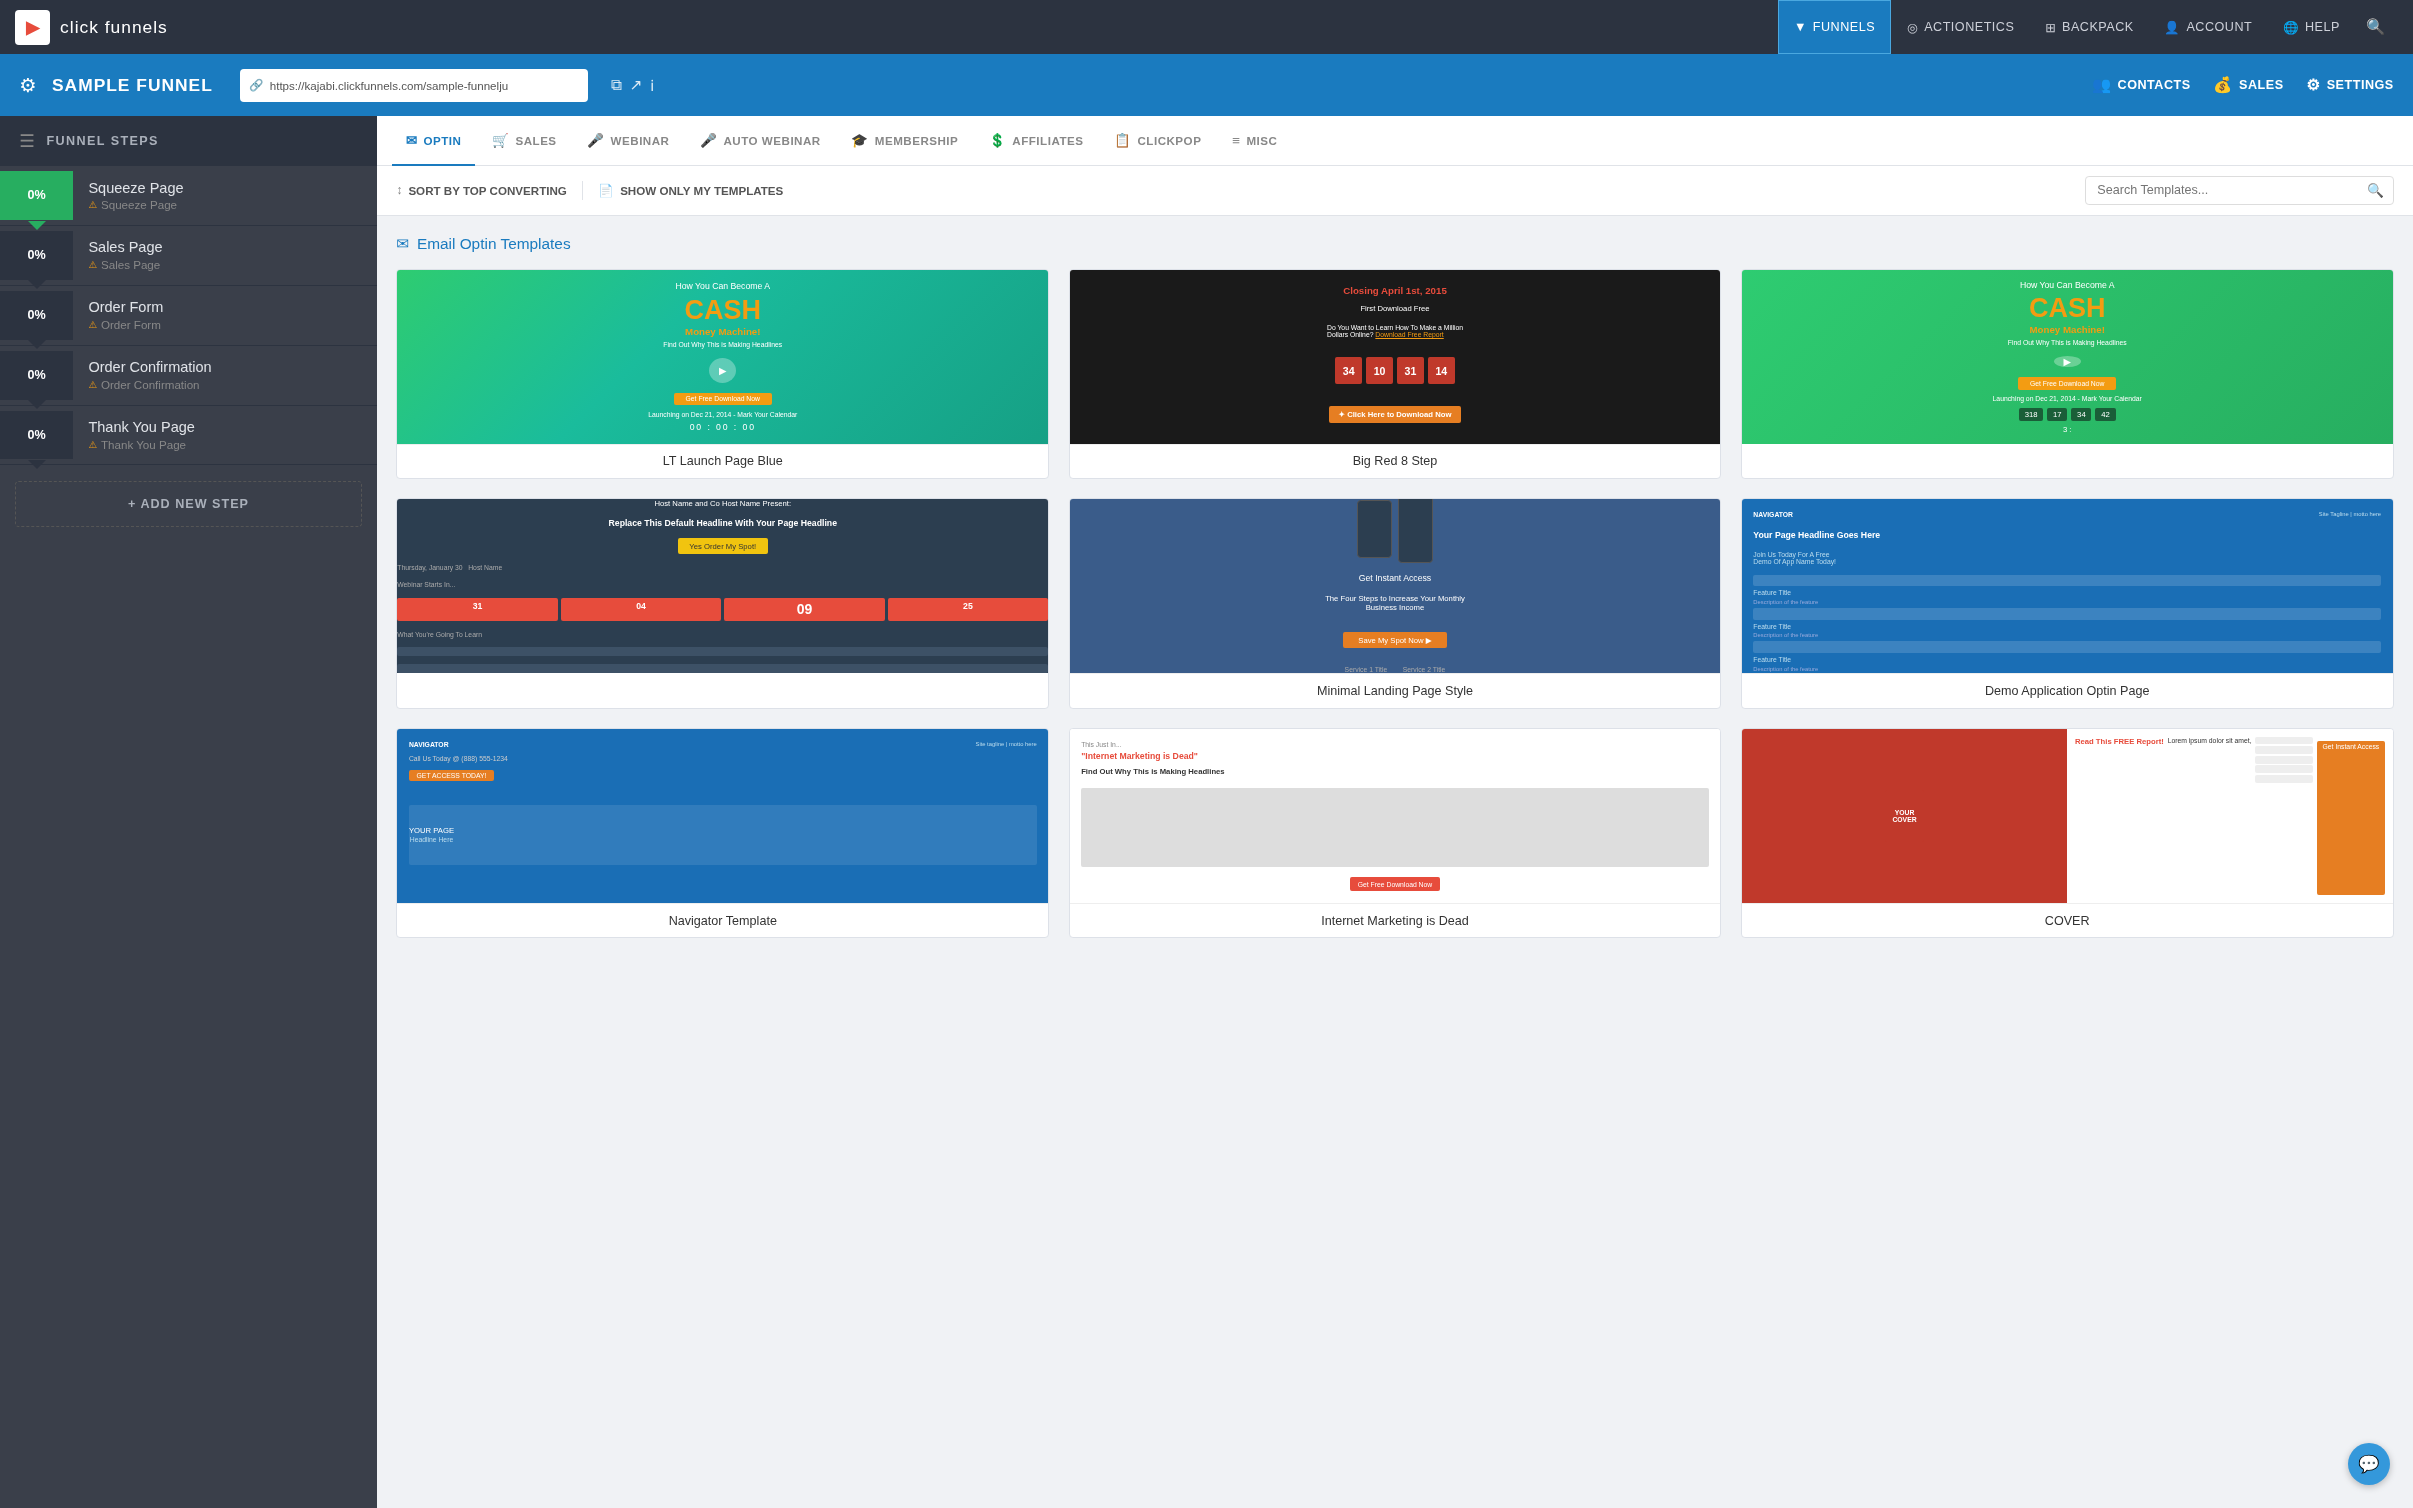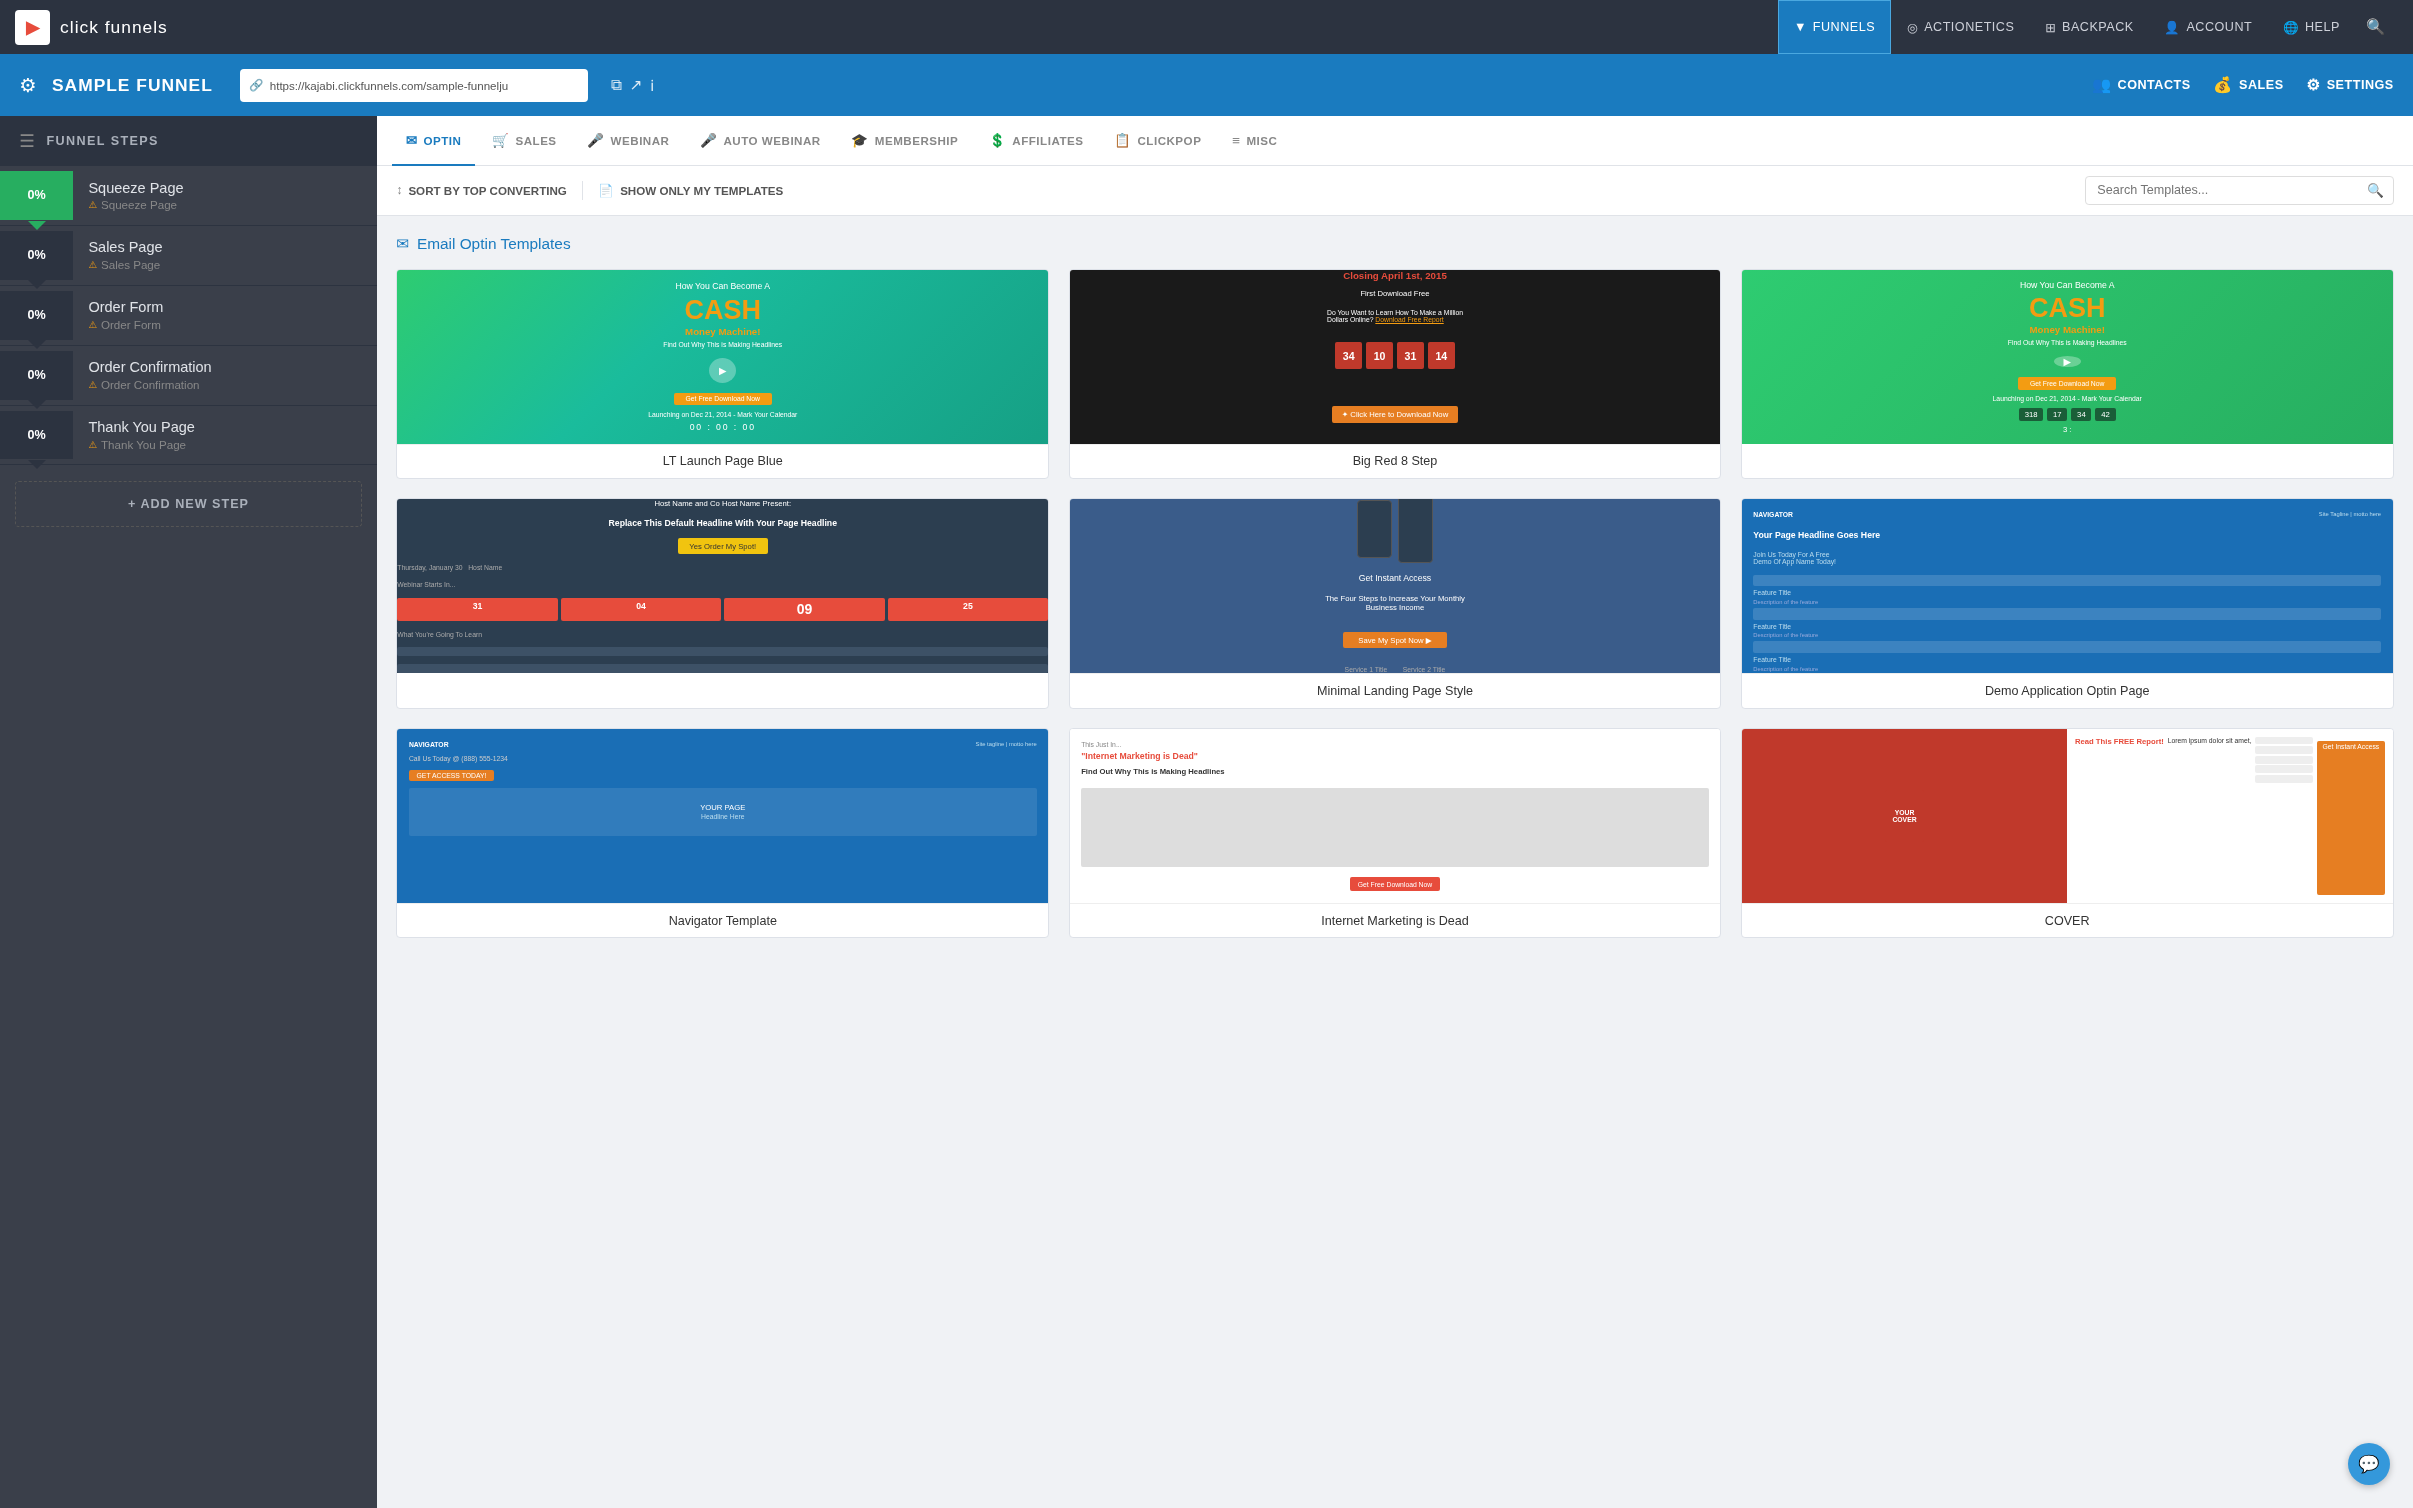--- a/index.html
+++ b/index.html
@@ -614,21 +614,21 @@
             <div class="thumb-big-red" style="width:100%;height:100%;">
               <div class="thumb-red-title">Closing April 1st, 2015</div>
               <div style="color:white;font-size:7.7px;">First Download Free</div>
               <div style="color:white;font-size:6.8px;margin:3.9px 0;">Do You Want to Learn How To Make a Million<br>Dollars Online? <span style="color:#f39c12;text-decoration:underline;">Download Free Report</span></div>
               <div class="thumb-countdown" style="margin:7.7px auto;justify-content:center;">
                 <div class="thumb-cd-box">34</div>
                 <div class="thumb-cd-box">10</div>
                 <div class="thumb-cd-box">31</div>
                 <div class="thumb-cd-box">14</div>
               </div>
-              <div class="thumb-orange-btn" style="margin:21px auto;">✦ Click Here to Download Now</div>
+              <div class="thumb-orange-btn" style="margin:6px auto;font-weight:bold;">✦ Click Here to Download Now</div>
             </div>
           </div>
           <div class="template-name">Big Red 8 Step</div>
         </div>
 
         <div class="template-card">
           <div class="template-thumb">
             <div class="thumb-lt-clean" style="width:100%;height:100%;">
               <div style="color:white;font-size:8.7px;text-align:center;margin-bottom:3.9px;">How You Can Become A</div>
               <div class="thumb-cash-big">CASH</div>
@@ -717,21 +717,21 @@
 
         <div class="template-card">
           <div class="template-thumb">
             <div class="thumb-navigator" style="width:100%;height:100%;">
               <div style="display:flex;justify-content:space-between;align-items:center;">
                 <div style="color:white;font-size:6.8px;font-weight:700;">NAVIGATOR</div>
                 <div style="color:#bde;font-size:5.8px;">Site tagline | motto here</div>
               </div>
               <div style="color:#ccc;font-size:6.8px;margin:3.9px 0;">Call Us Today @ (888) 555-1234</div>
               <div style="background:#e67e22;color:white;font-size:6.8px;padding:1.9px 7.7px;border-radius:1.9px;align-self:flex-start;">GET ACCESS TODAY!</div>
-              <div style="background:rgba(255,255,255,0.1);height:48px;width:100%;border-radius:1.9px;margin-top:3px;display:flex;align-items:center;justify-content:center;">
+              <div style="background:rgba(255,255,255,0.1);height:60px;width:100%;border-radius:1.9px;margin-top:20px;display:flex;align-items:center;">
                 <div style="color:white;font-size:7.7px;text-align:center;">YOUR PAGE<br><span style="font-size:6.8px;color:#bde;">Headline Here</span></div>
               </div>
             </div>
           </div>
           <div class="template-name">Navigator Template</div>
         </div>
 
         <div class="template-card">
           <div class="template-thumb">
             <div class="thumb-internet" style="width:100%;height:100%;">

